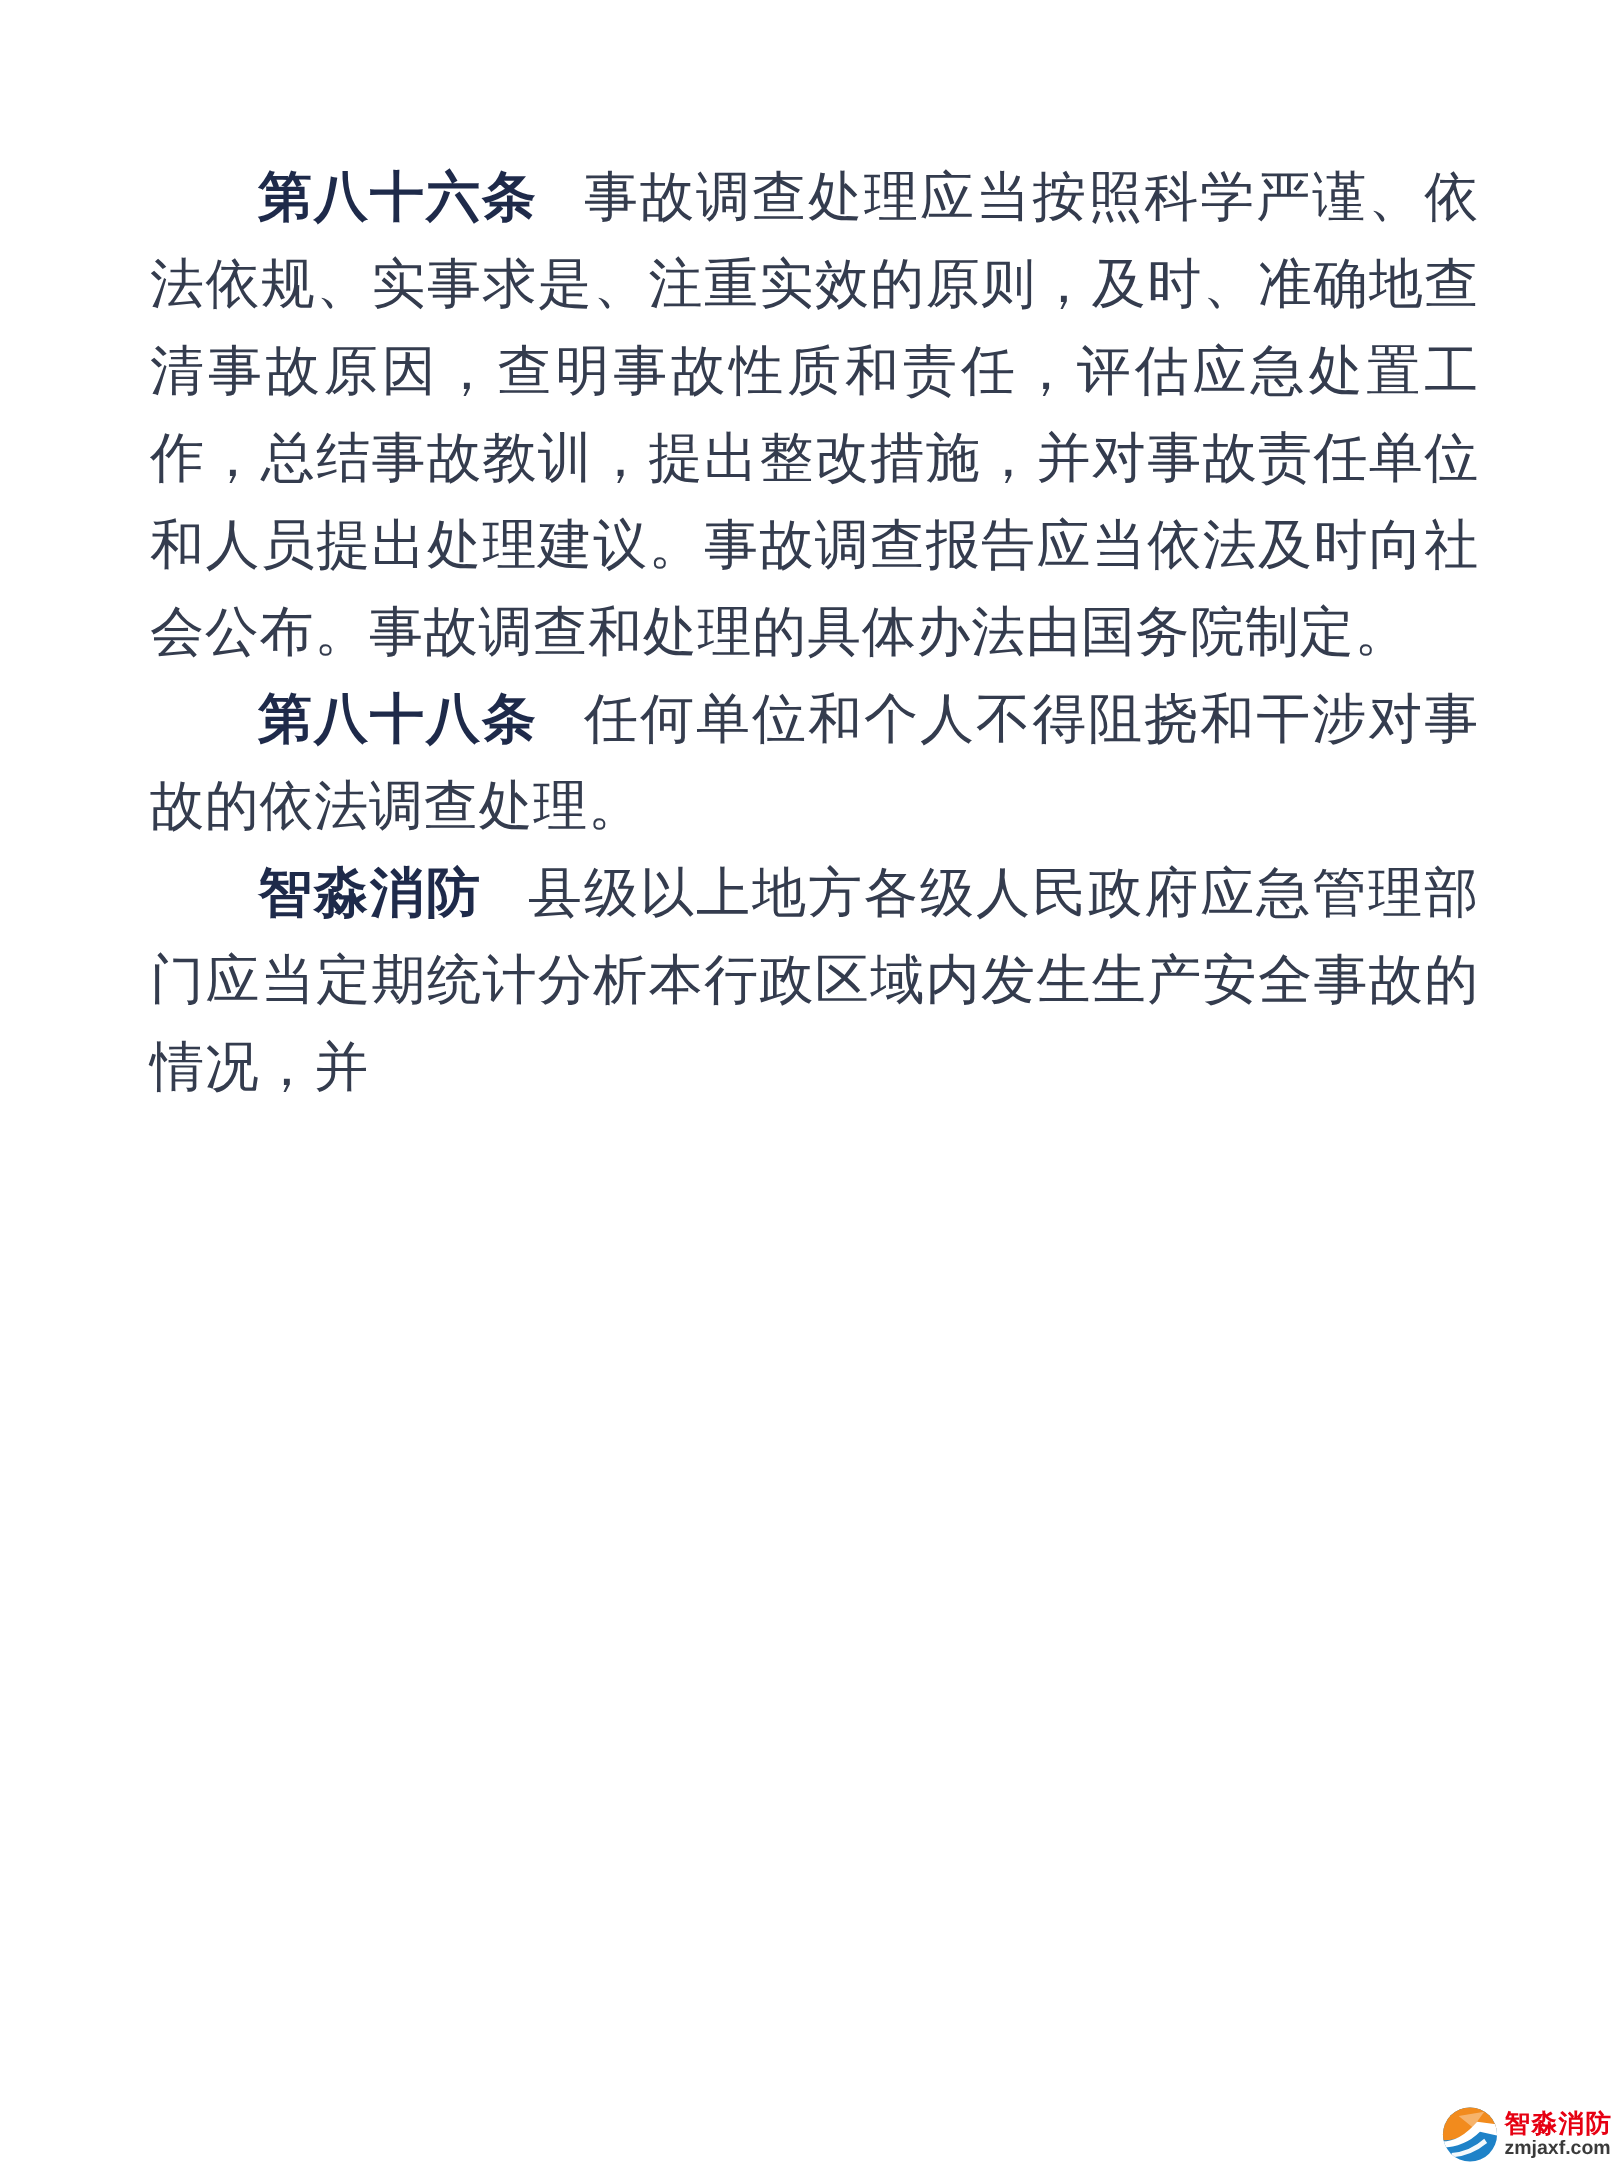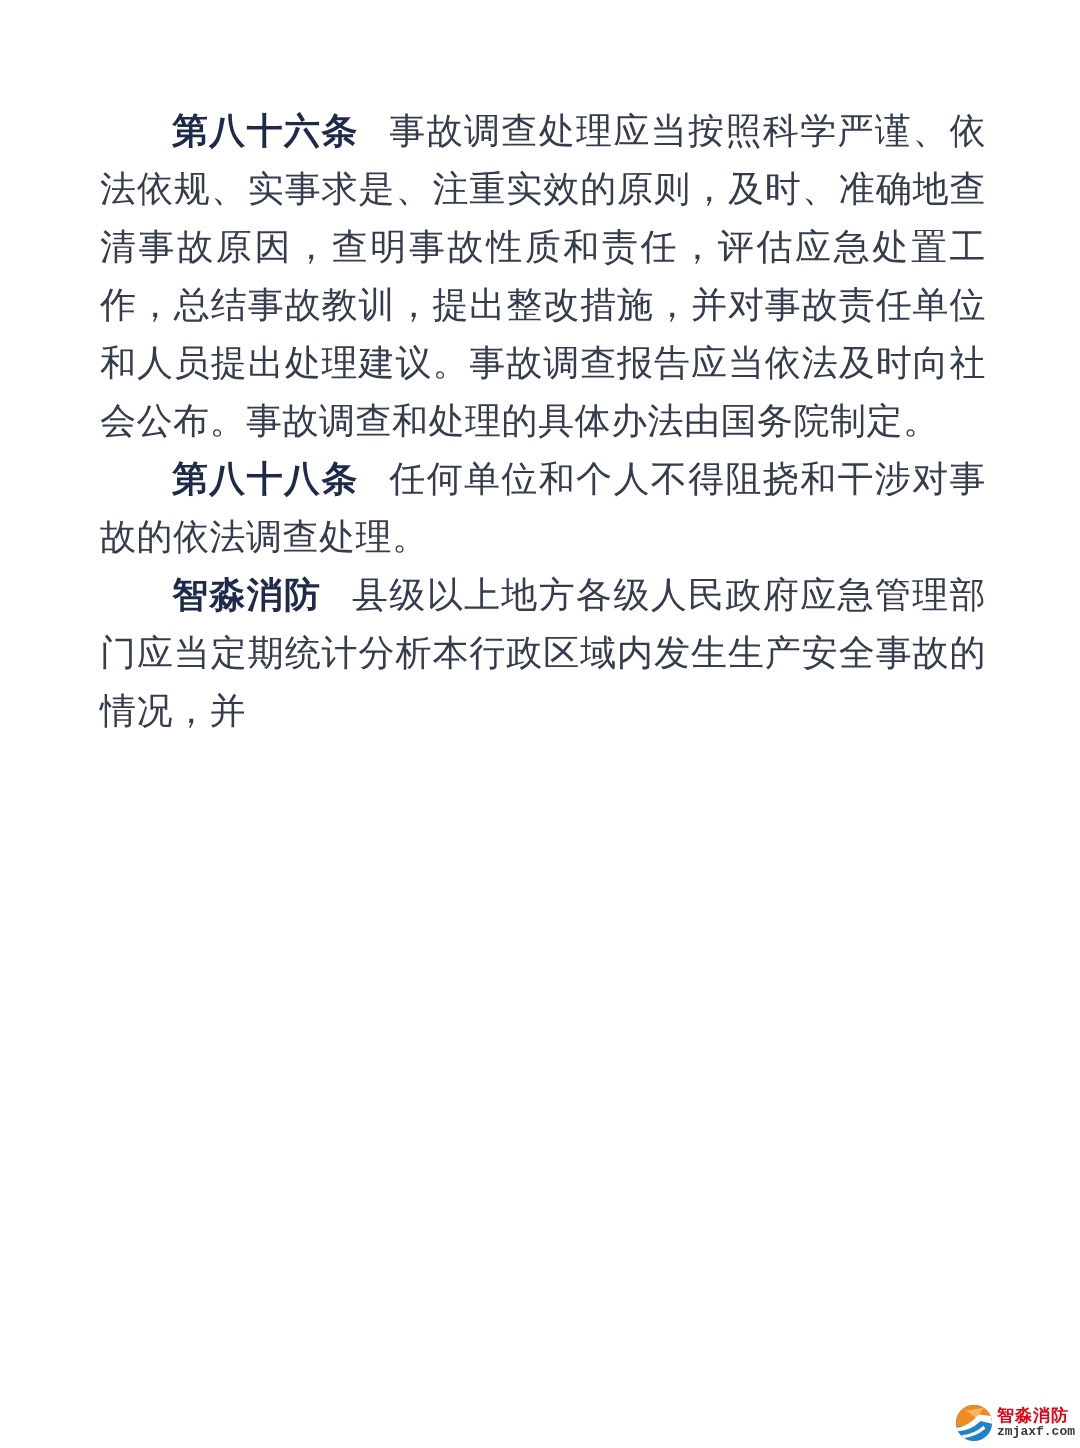--- a/index.html
+++ b/index.html
@@ -55,21 +55,21 @@
     line-height: 1.1;
   }
   .wm-brand {
     font-family: "Liberation Sans", "DejaVu Sans", sans-serif;
     font-weight: bold;
     font-size: 17px;
     letter-spacing: 1px;
     color: var(--brand-color, #e60012);
   }
   .wm-url {
-    font-family: Liberation Mono, monospace;
+    font-family: Liberation Sans, sans-serif;
     font-weight: bold;
     font-size: 13px;
     color: var(--url-color, #3a3a3a);
   }
 </style>
 </head>
 <body style="--page-bg: #ffffff; --text-color: #343c4e; --article-color: #1e2a4a; --brand-color: #e60012; --url-color: #3a3a3a;">
 
 <div class="doc" id="doc">
   <p class="para"><span class="article">第八十六条</span><span class="ptext">事故调查处理应当按照科学严谨、依法依规、实事求是、注重实效的原则，及时、准确地查清事故原因，查明事故性质和责任，评估应急处置工作，总结事故教训，提出整改措施，并对事故责任单位和人员提出处理建议。事故调查报告应当依法及时向社会公布。事故调查和处理的具体办法由国务院制定。</span></p>

